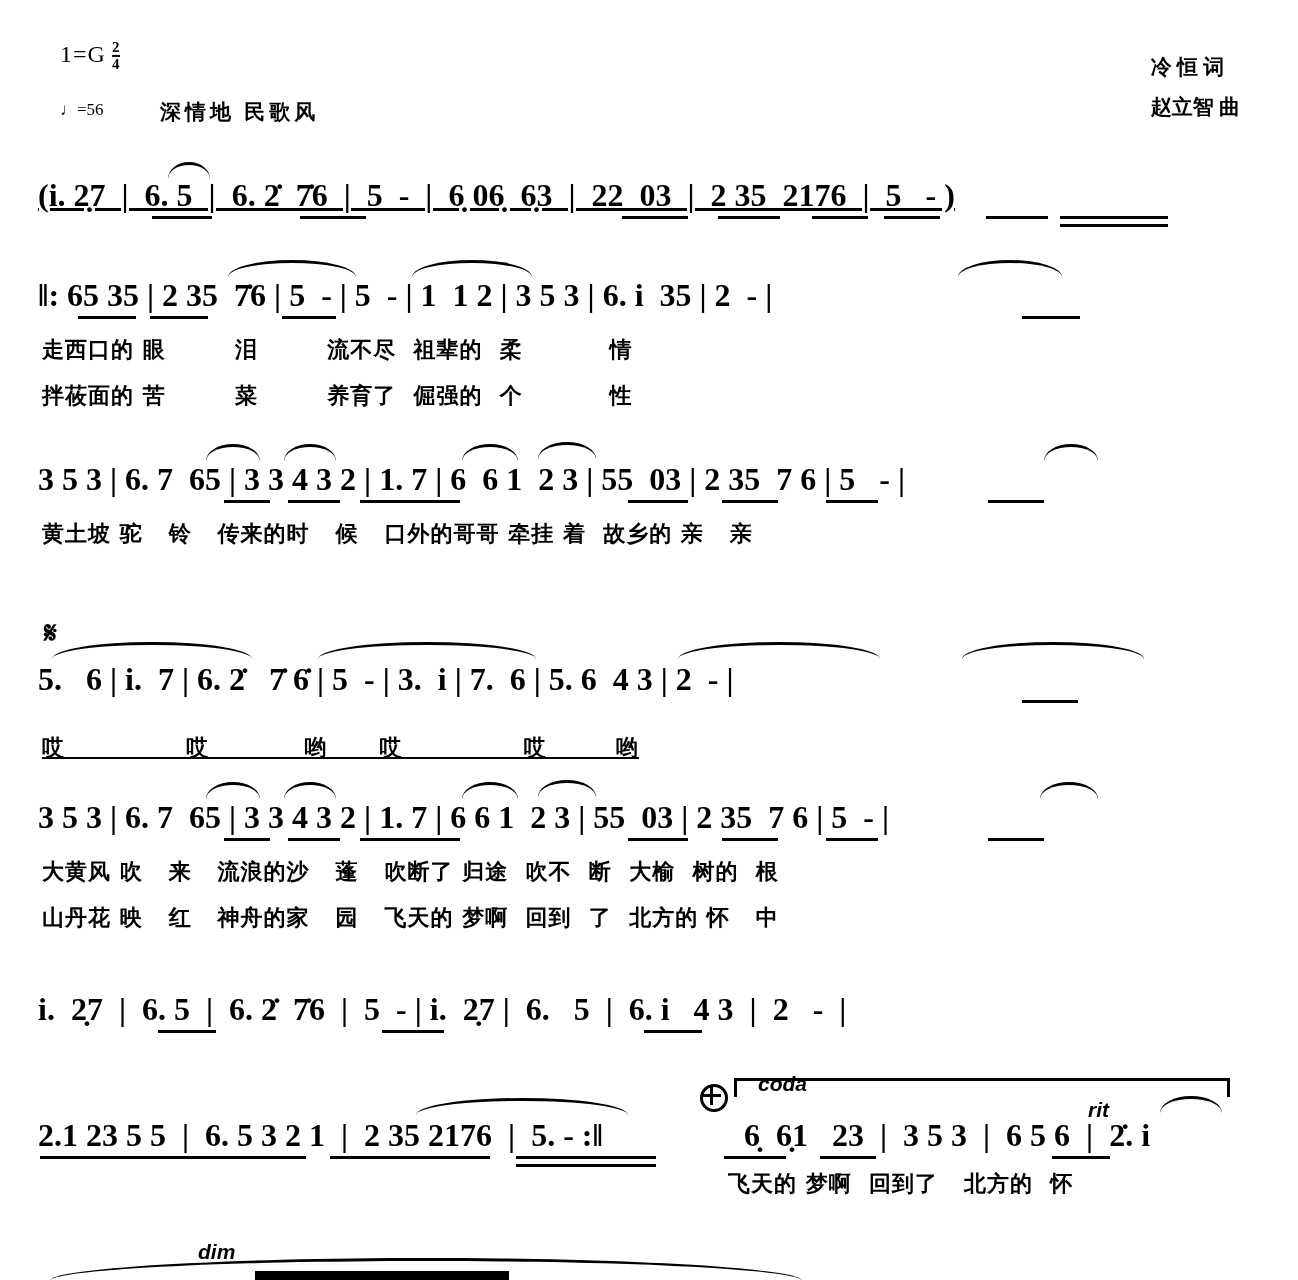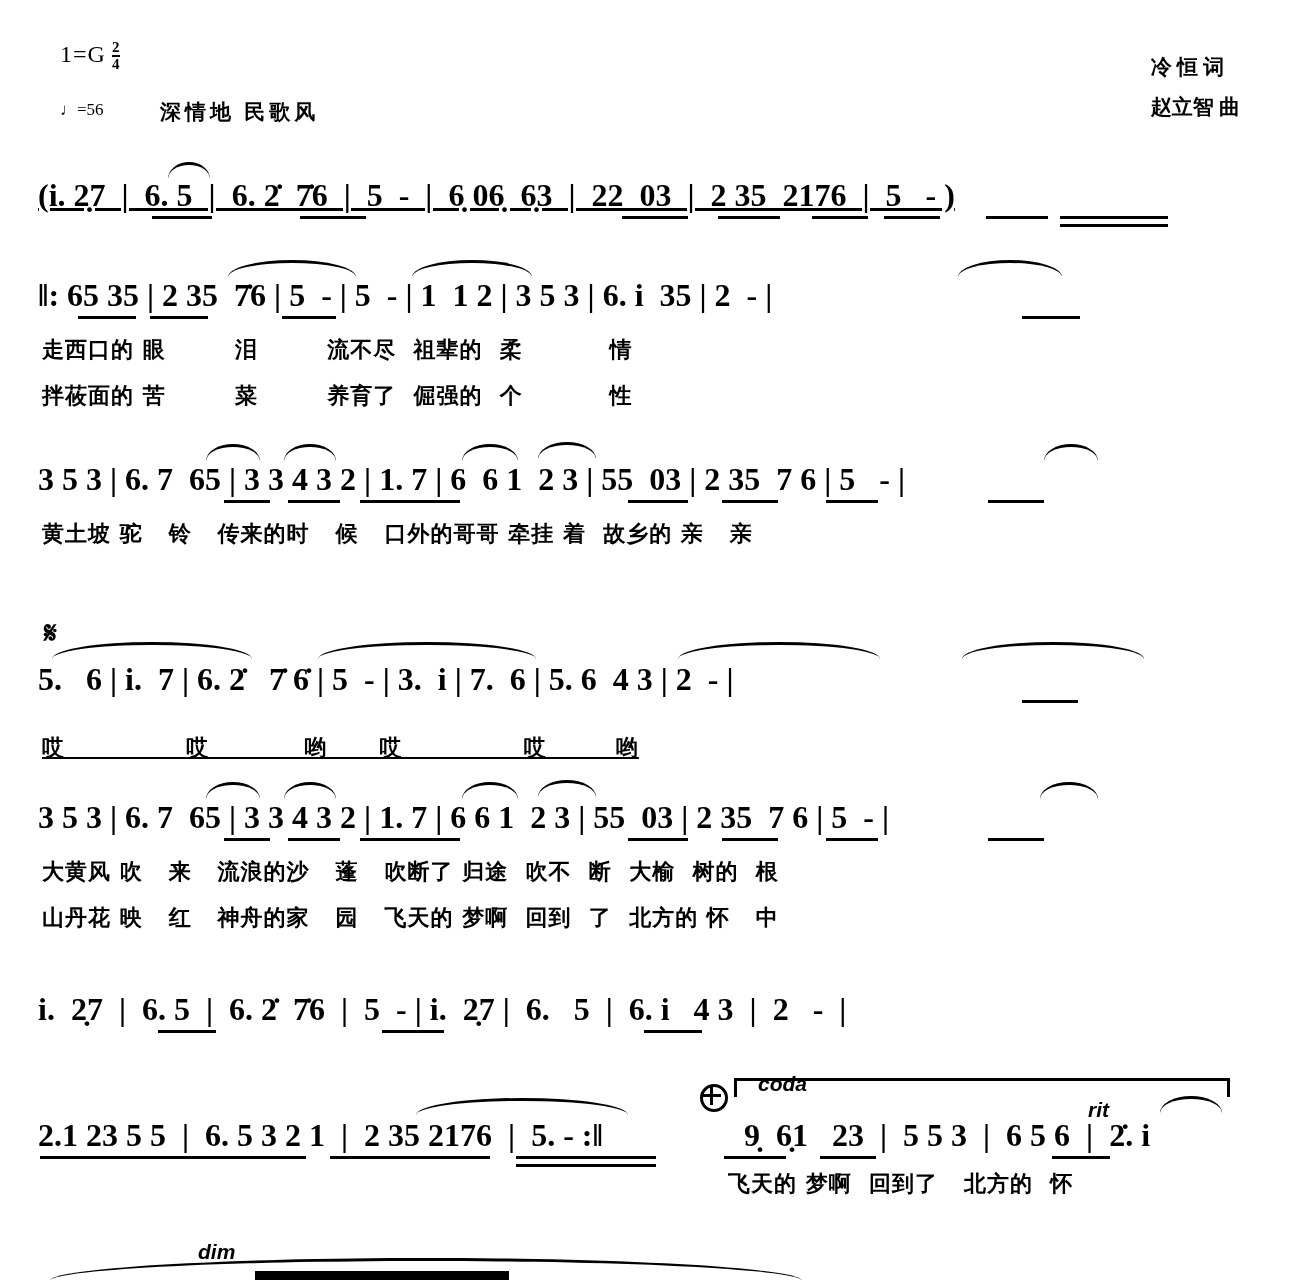--- a/index.html
+++ b/index.html
@@ -247,21 +247,21 @@
     <div class="tieline" style="left:382px; top:48px; width:62px;"></div>
   </div>
 
   <div class="circle-plus" style="left:700px; top:1084px;"></div>
   <div class="coda-box" style="left:734px; top:1078px; width:490px;"></div>
   <div class="anno" style="left:758px; top:1072px;">coda</div>
   <div class="anno" style="left:1088px; top:1098px;">rit</div>
 
   <div class="system" style="top:1108px;">
     <div class="music-line" style="font-size:32px; position:absolute; left:0; top:0; width:700px;">2.1 23 5 5  |  6. 5 3 2 1  |  2 35 2176  |  5. - :‖</div>
-    <div class="music-line" style="font-size:32px; position:absolute; left:706px; top:0;">9̣  6̣1   23  |  5 5 3  |  6 5 6  |  2̇. i</div>
+    <div class="music-line" style="font-size:32px; position:absolute; left:706px; top:0;">6̣  6̣1   23  |  3 5 3  |  6 5 6  |  2̇. i</div>
     <div class="tieline" style="left:40px; top:48px; width:198px;"></div>
     <div class="tieline" style="left:238px; top:48px; width:68px;"></div>
     <div class="tieline" style="left:330px; top:48px; width:160px;"></div>
     <div class="tieline" style="left:516px; top:48px; width:140px;"></div>
     <div class="tieline" style="left:516px; top:56px; width:140px;"></div>
     <div class="slur" style="left:416px; top:-10px; width:212px;"></div>
     <div class="slur" style="left:1160px; top:-12px; width:62px;"></div>
     <div class="tieline" style="left:724px; top:48px; width:62px;"></div>
     <div class="tieline" style="left:820px; top:48px; width:56px;"></div>
     <div class="tieline" style="left:1052px; top:48px; width:58px;"></div>

